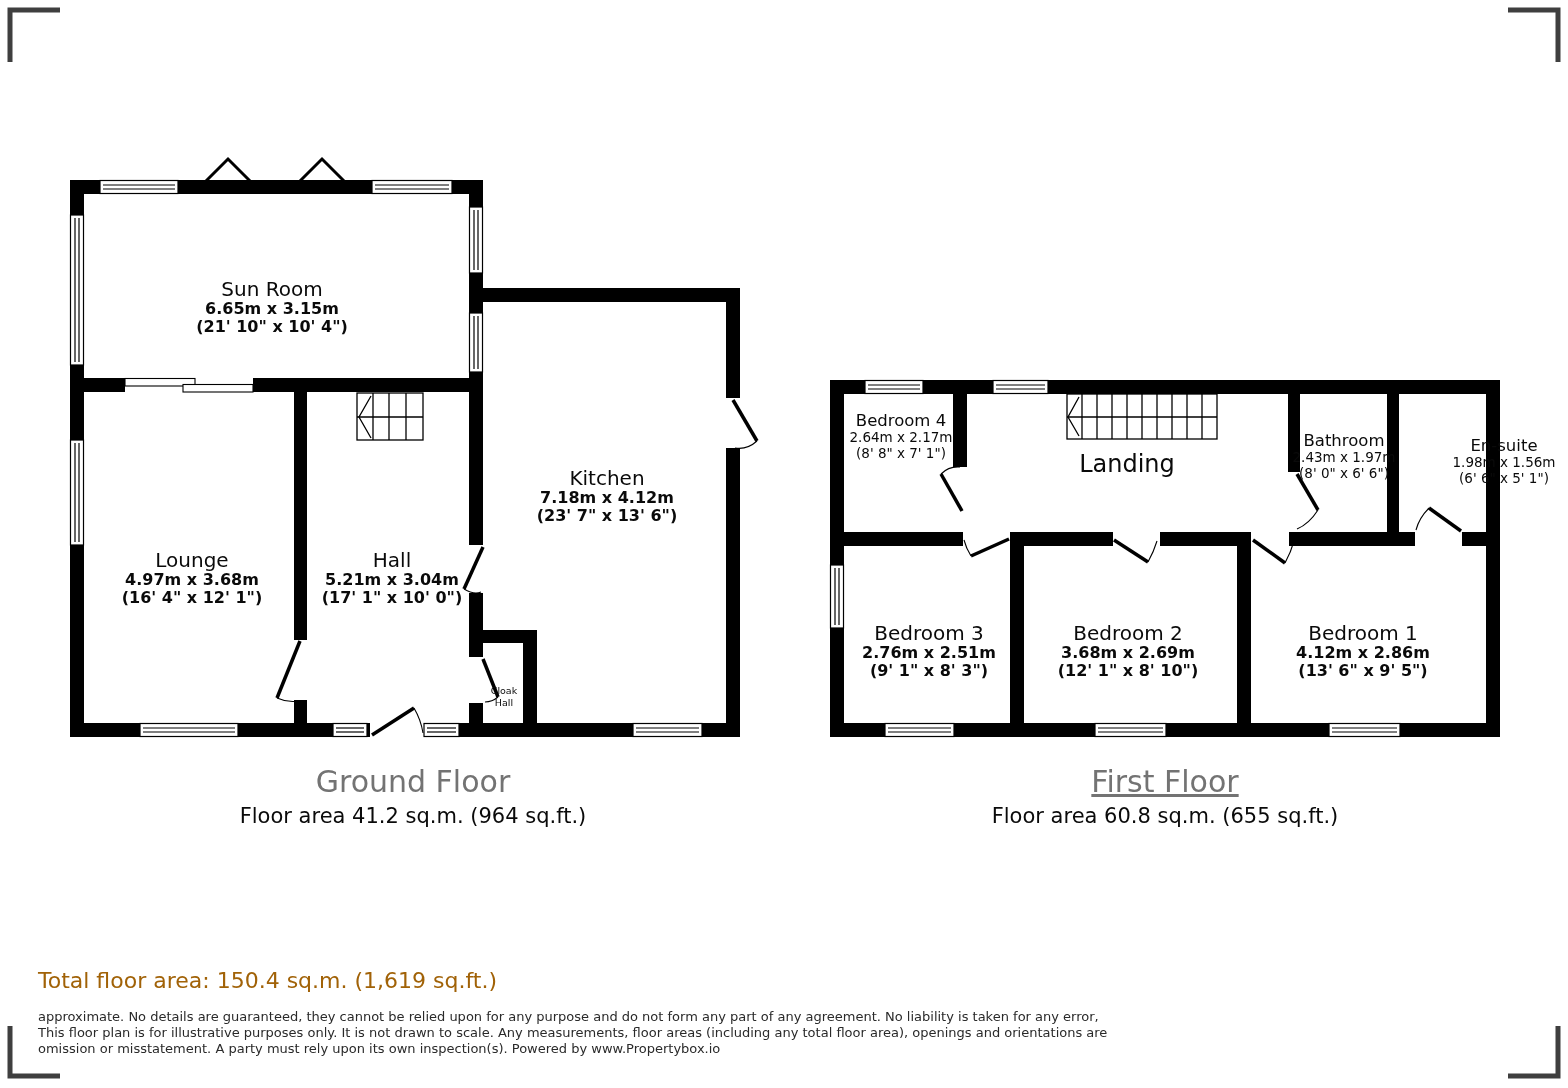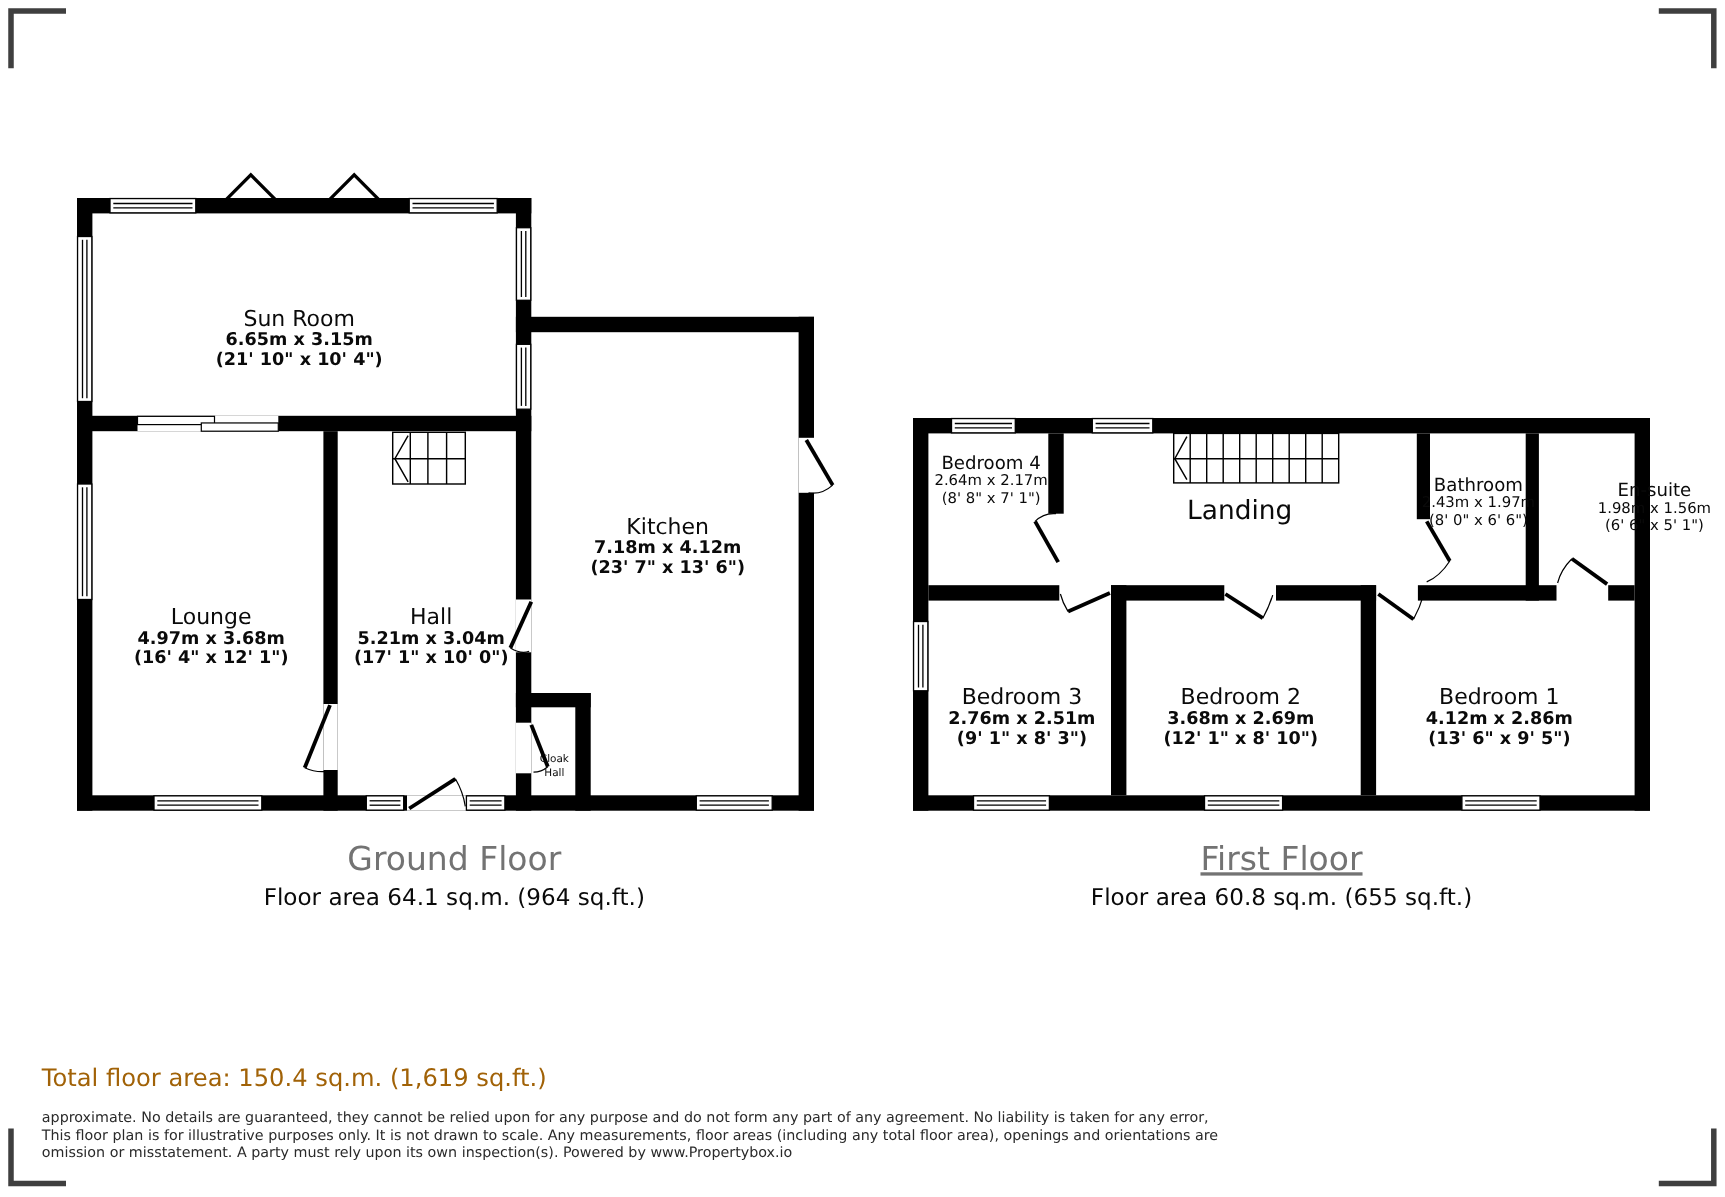--- a/index.html
+++ b/index.html
@@ -311,21 +311,21 @@
     <div class="lbl-dims-lg">3.68m x 2.69m</div>
     <div class="lbl-dims-lg">(12' 1" x 8' 10")</div>
   </div>
   <div class="lbl" style="left:1363px; top:622px;">
     <div class="lbl-name-lg">Bedroom 1</div>
     <div class="lbl-dims-lg">4.12m x 2.86m</div>
     <div class="lbl-dims-lg">(13' 6" x 9' 5")</div>
   </div>
 
   <div class="floor-title" style="left:413px; top:766px;">Ground Floor</div>
-  <div class="floor-area" style="left:413px; top:805px;">Floor area 64.1 sq.m. (964 sq.ft.)</div>
+  <div class="floor-area" style="left:413px; top:805px;">Floor area 41.2 sq.m. (964 sq.ft.)</div>
   <div class="floor-title" style="left:1165px; top:766px;text-decoration:underline;">First Floor</div>
   <div class="floor-area" style="left:1165px; top:805px;">Floor area 60.8 sq.m. (655 sq.ft.)</div>
 
   <div class="total-area">Total floor area: 150.4 sq.m. (1,619 sq.ft.)</div>
   <div class="disclaimer">
     <div>approximate. No details are guaranteed, they cannot be relied upon for any purpose and do not form any part of any agreement. No liability is taken for any error,</div>
     <div>This floor plan is for illustrative purposes only. It is not drawn to scale. Any measurements, floor areas (including any total floor area), openings and orientations are</div>
     <div>omission or misstatement. A party must rely upon its own inspection(s). Powered by www.Propertybox.io</div>
   </div>
 

